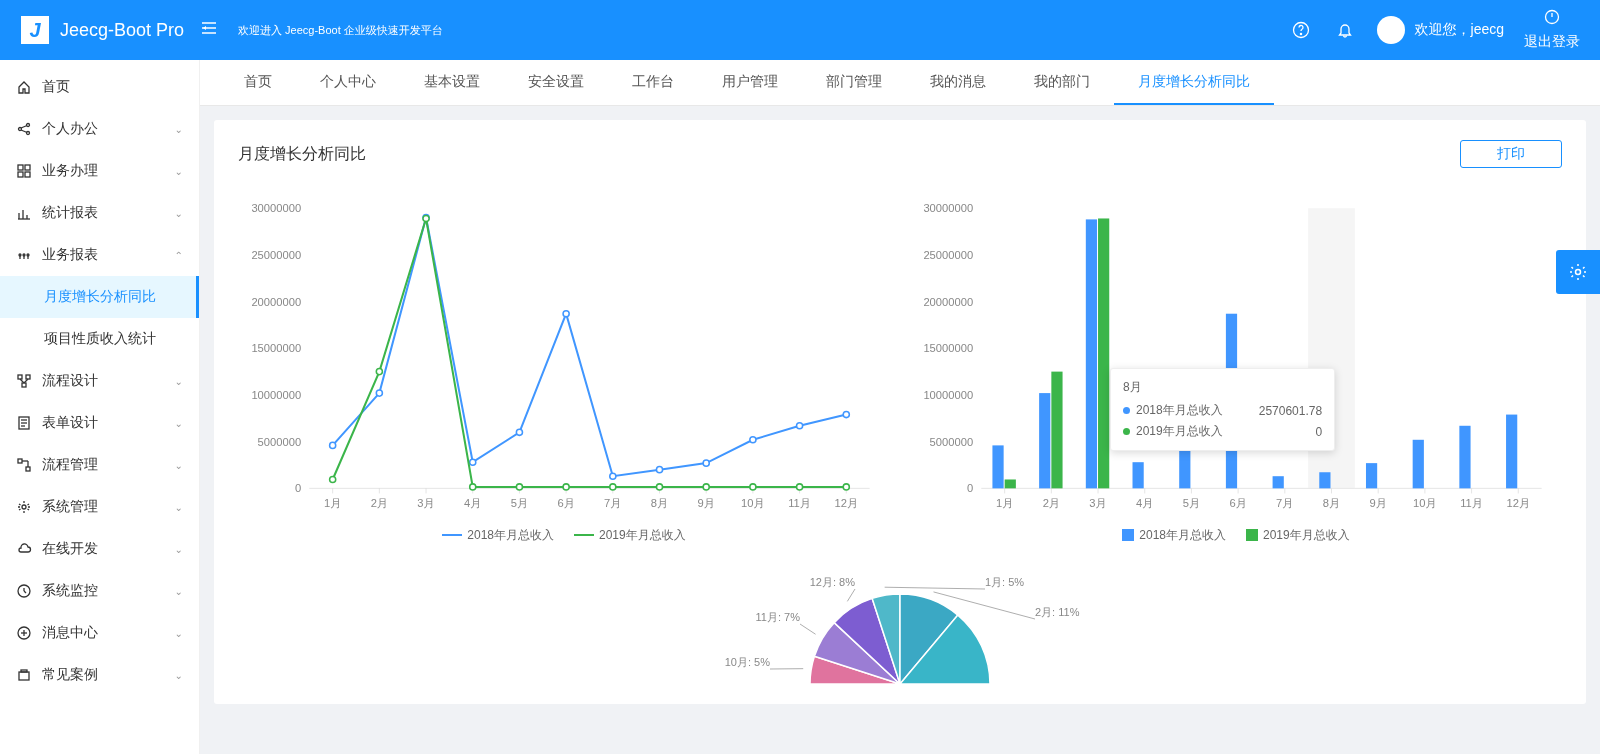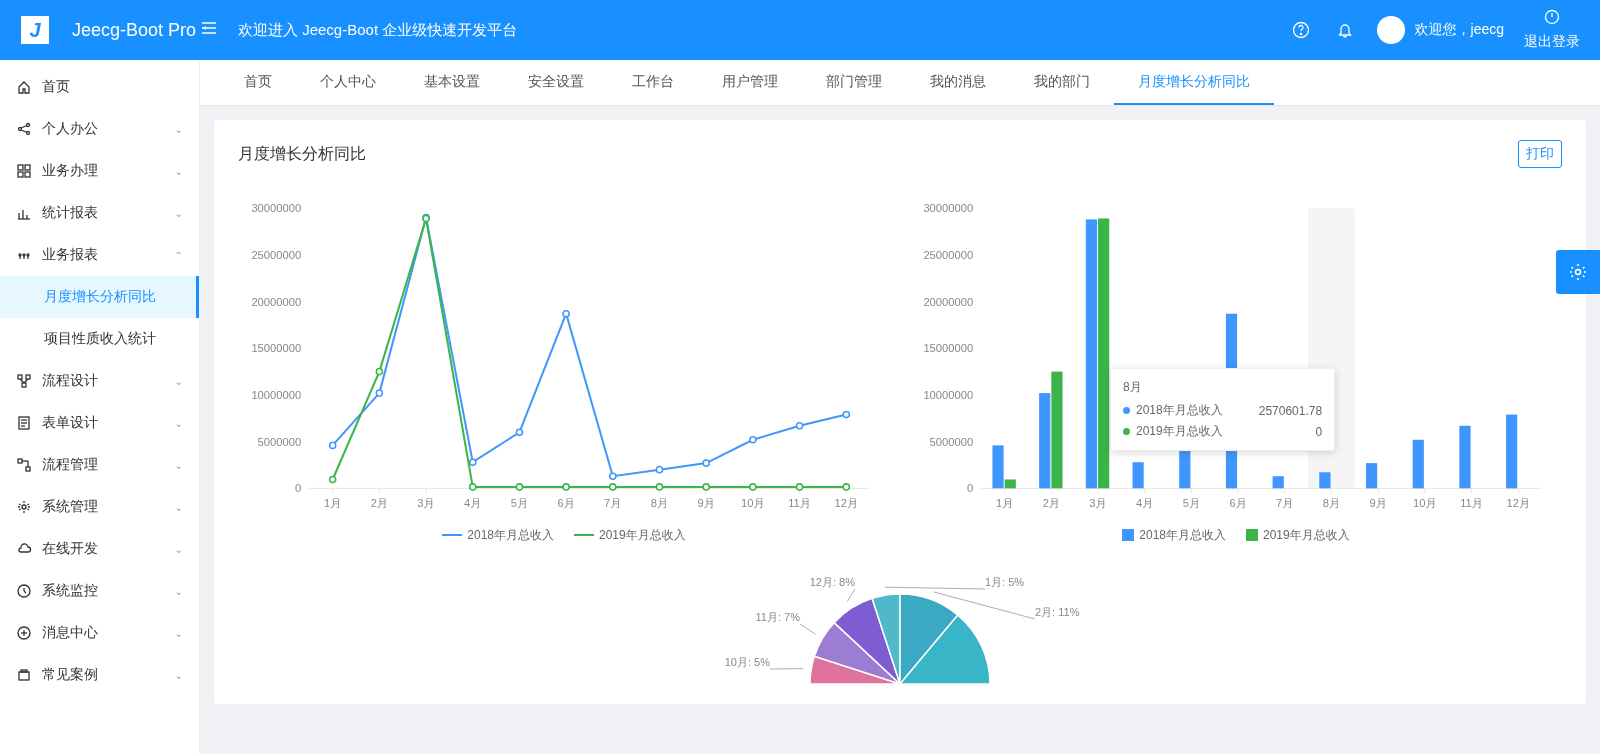--- a/index.html
+++ b/index.html
@@ -1,23 +1,23 @@
 <!DOCTYPE html>
 <html><head>
   <meta charset="utf-8">
   <style>
     * { margin: 0; padding: 0; box-sizing: border-box; }
     body { font-family: -apple-system, BlinkMacSystemFont, "Segoe UI", "PingFang SC", "Microsoft YaHei", sans-serif; font-size: 14px; color: #333; background: #fff; overflow: hidden; }
     
     .header { height: 60px; background: #1890ff; display: flex; align-items: center; padding: 0 20px; color: #fff; }
     .logo { display: flex; align-items: center; gap: 10px; width: 180px; }
     .logo-icon { width: 30px; height: 30px; background: #fff; border: 1px solid #1890ff; display: flex; align-items: center; justify-content: center; color: #1890ff; font-weight: bold; font-size: 20px; font-style: italic; }
-    .logo-text { font-size: 18px; font-weight: 500; margin-left: 12px; }
+    .logo-text { font-size: 18px; font-weight: 500; }
     .collapse-btn { cursor: pointer; margin-right: 20px; font-size: 18px; }
-    .header-title { flex: 1; font-size: 15px; }
+    .header-title { flex: 1; font-size: 11px; }
     .header-right { display: flex; align-items: center; gap: 20px; justify-content: flex-end; }
     .icon-btn { width: 24px; height: 24px; cursor: pointer; display: flex; align-items: center; justify-content: center; }
     .user-section { display: flex; align-items: center; gap: 10px; cursor: pointer; }
     .avatar { width: 28px; height: 28px; border-radius: 50%; background: #fff; }
     .logout { display: flex; align-items: center; gap: 8px; cursor: pointer; flex-direction: column; }
     
     .body { display: flex; height: calc(100vh - 60px); }
     
     .sidebar { width: 200px; background: #fff; border-right: 1px solid #f0f0f0; overflow-y: auto; padding-top: 6px; }
     .menu-item { display: flex; align-items: center; padding: 12px 16px; cursor: pointer; color: #333; gap: 10px; position: relative; }
@@ -29,21 +29,21 @@
     
     .main { flex: 1; background: #f0f2f5; display: flex; flex-direction: column; overflow: hidden; }
     .tabs { height: 46px; background: #fff; border-bottom: 1px solid #e8e8e8; display: flex; align-items: center; padding: 0 20px; gap: 0; }
     .tab { padding: 12px 24px; cursor: pointer; color: #555; border-bottom: 2px solid transparent; }
     .tab.active { color: #1890ff; border-bottom-color: #1890ff; }
     
     .content { flex: 1; padding: 14px; overflow: auto; }
     .panel { background: #fff; border-radius: 3px; padding: 20px 24px; }
     .panel-header { display: flex; align-items: center; justify-content: space-between; margin-bottom: 30px; }
     .panel-title { font-size: 16px; font-weight: 500; }
-    .print-btn { border: 1px solid #1890ff; color: #1890ff; background: #fff; padding: 4px 7px; border-radius: 3px; cursor: pointer; font-size: 14px; }
+    .print-btn { border: 1px solid #1890ff; color: #1890ff; background: #fff; padding: 4px 36px; border-radius: 3px; cursor: pointer; font-size: 14px; }
     
     .charts { display: flex; gap: 20px; }
     .chart-container { flex: 1; position: relative; }
     .chart-svg { width: 100%; }
     .legend { display: flex; justify-content: center; gap: 20px; margin-top: 10px; font-size: 12px; color: #666; }
     .legend-item { display: flex; align-items: center; gap: 5px; }
     
     .tooltip { position: absolute; background: #fff; border: 1px solid #eee; box-shadow: 0 2px 8px rgba(0,0,0,0.15); border-radius: 3px; padding: 10px 12px; font-size: 12px; color: #666; }
     .tooltip-title { margin-bottom: 6px; }
     .tooltip-row { display: flex; align-items: center; gap: 6px; justify-content: space-between; white-space: nowrap; }

